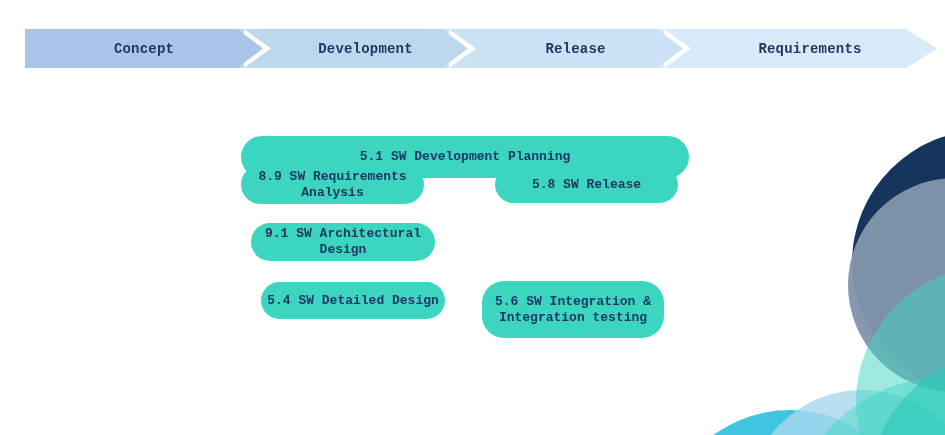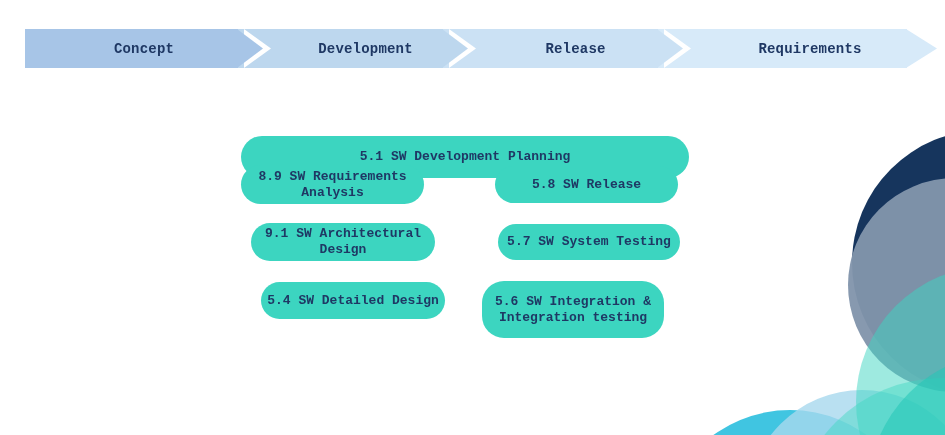--- a/index.html
+++ b/index.html
@@ -94,23 +94,20 @@
     <span>8.9 SW Requirements
 Analysis</span>
   </div>
   <div class="pill p58">
     <span>5.8 SW Release</span>
   </div>
   <div class="pill p53">
     <span>9.1 SW Architectural
 Design</span>
   </div>
-  <div class="pill p57">
-    <span>5.7 SW System Testing</span>
-  </div>
   <div class="pill p54">
     <span>5.4 SW Detailed Design</span>
   </div>
   <div class="pill p56">
     <span>5.6 SW Integration &amp;
 Integration testing</span>
   </div>
 
 </div>
 

